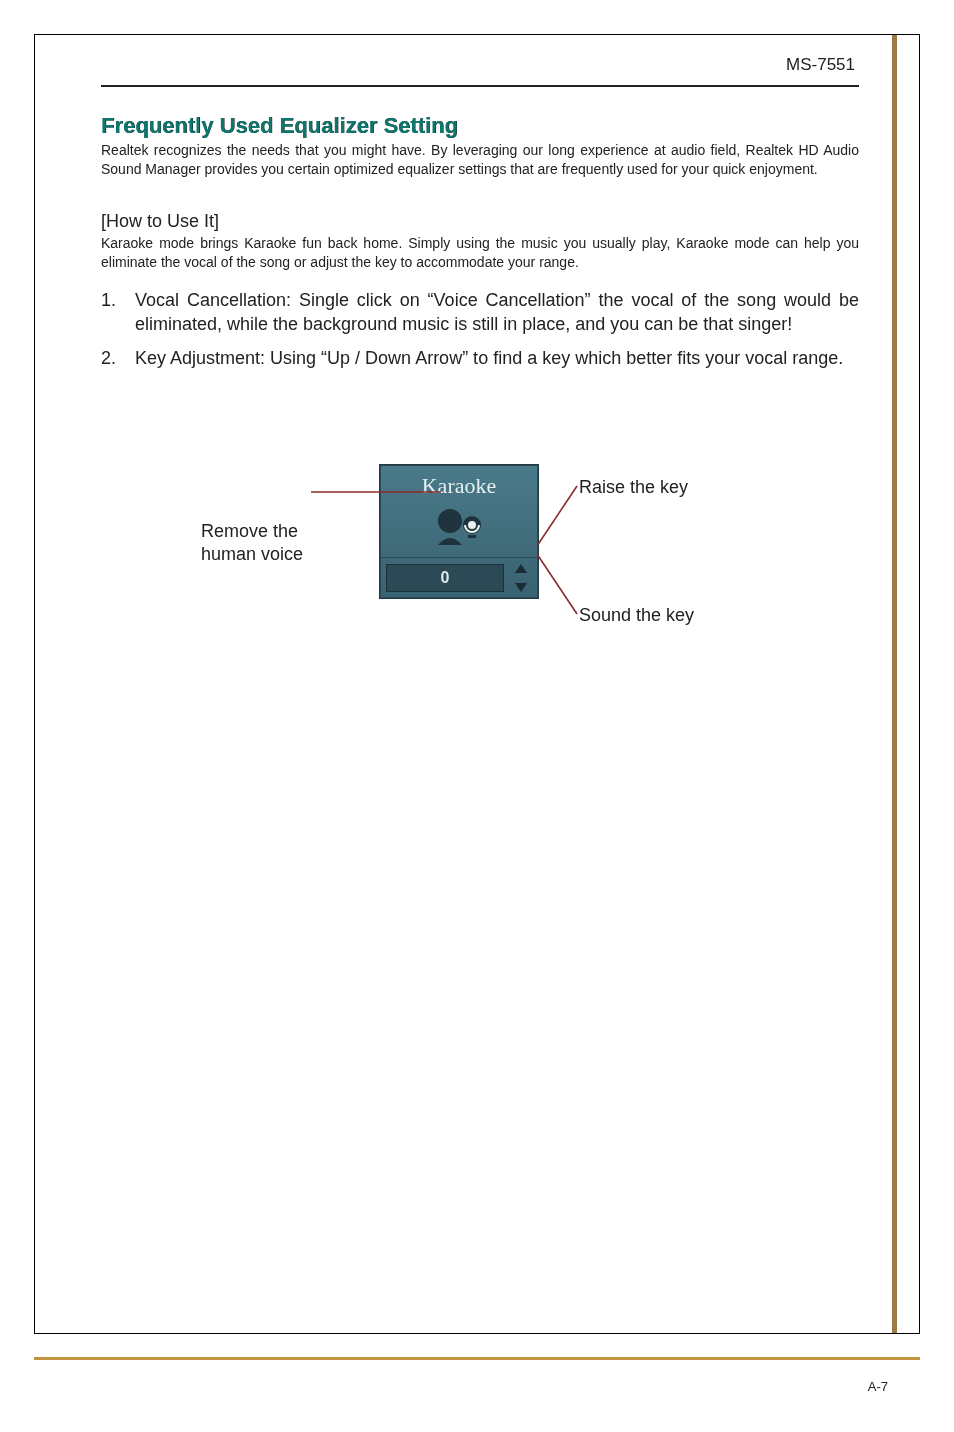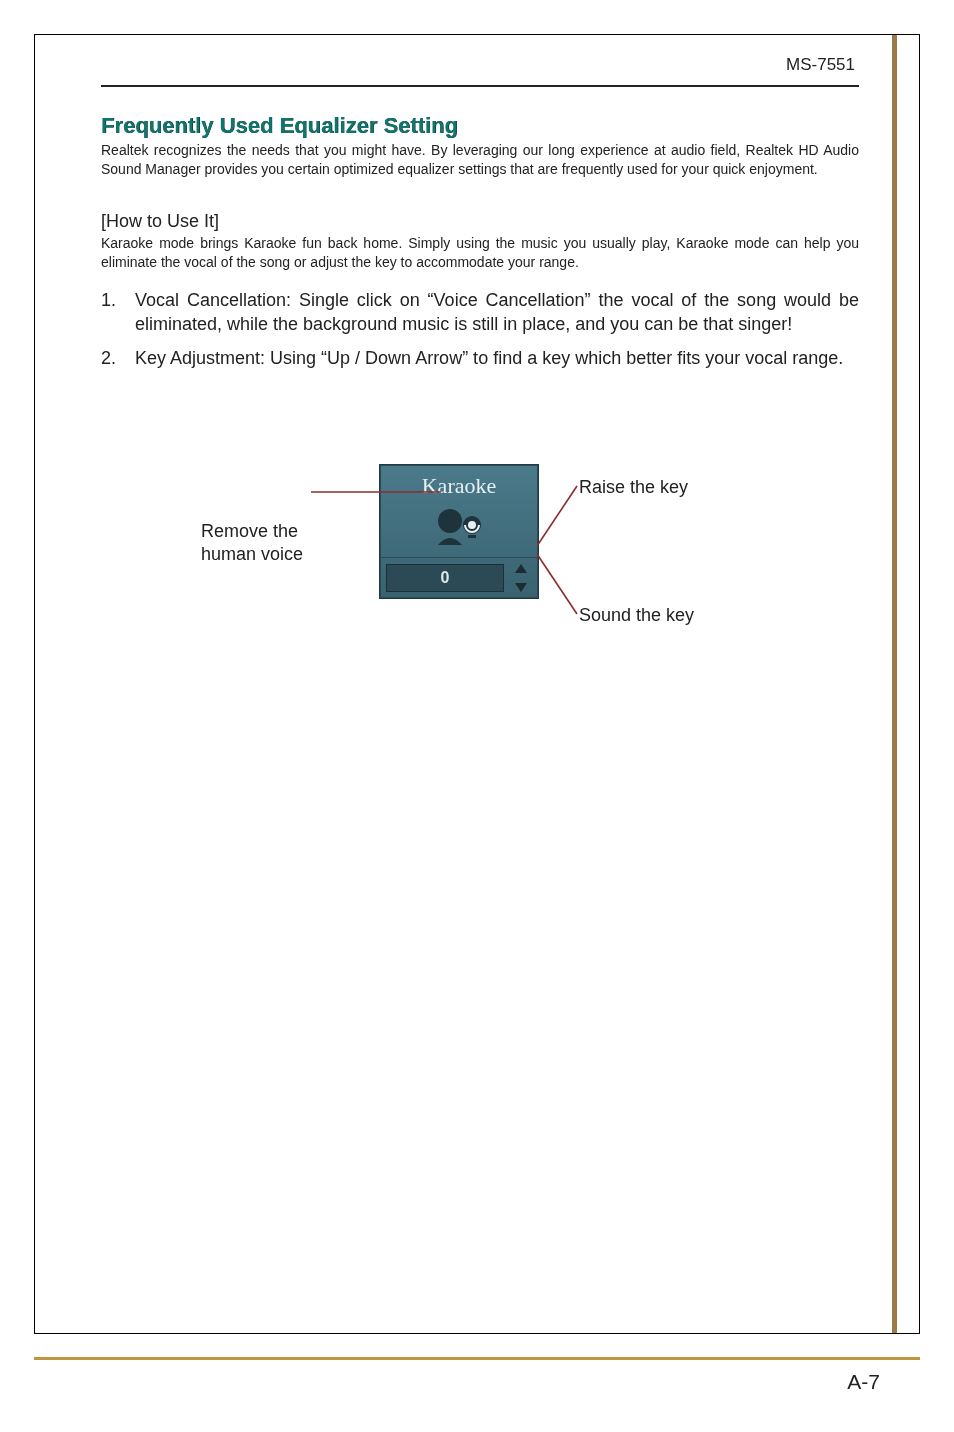--- a/index.html
+++ b/index.html
@@ -170,23 +170,23 @@
   .footer-rule {
     position: absolute;
     left: 34px;
     bottom: 72px;
     width: 886px;
     border: none;
     border-top: 3px solid #bf953f;
   }
   .page-num {
     position: absolute;
-    right: 74px;
+    right: 66px;
     bottom: 38px;
-    font-size: 21px;
+    font-size: 13px;
     color: #222;
   }
 </style>
 </head>
 <body>
 
 <div class="page-outer">
   <div class="vertical-accent"></div>
 
   <div class="content">

